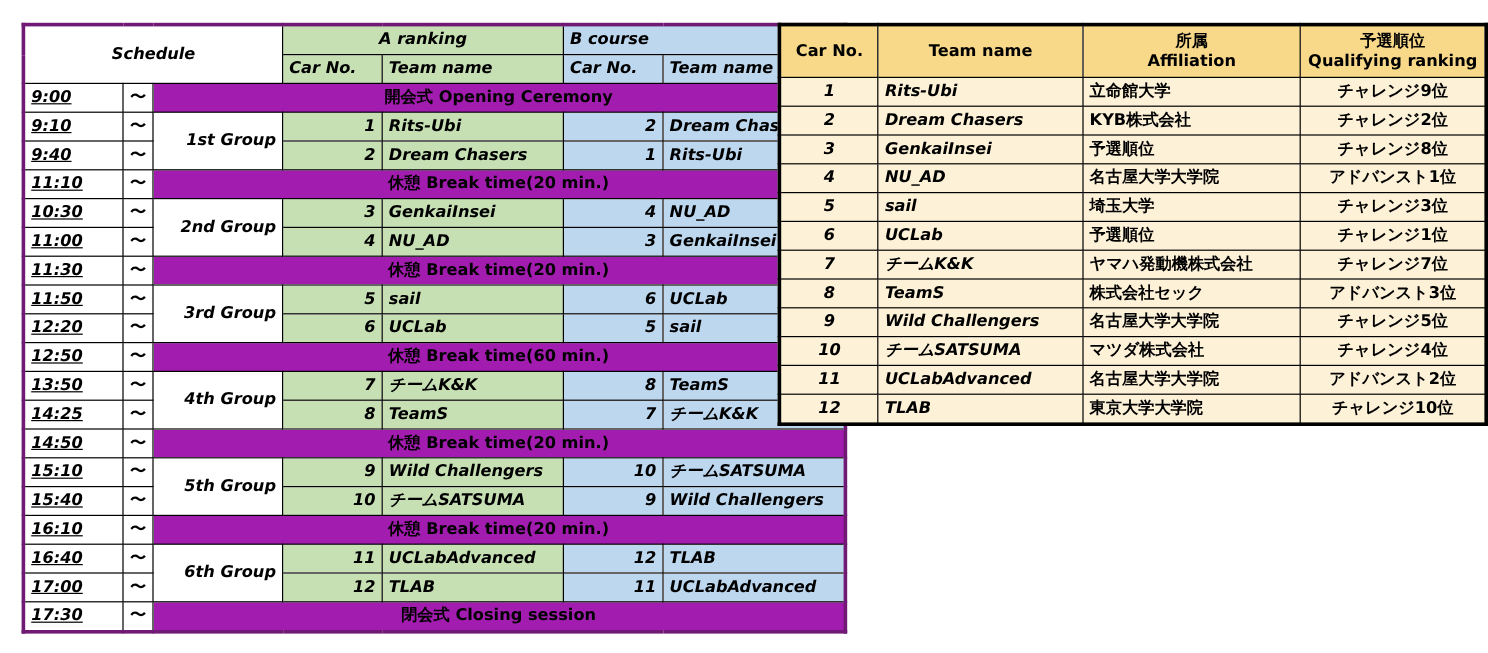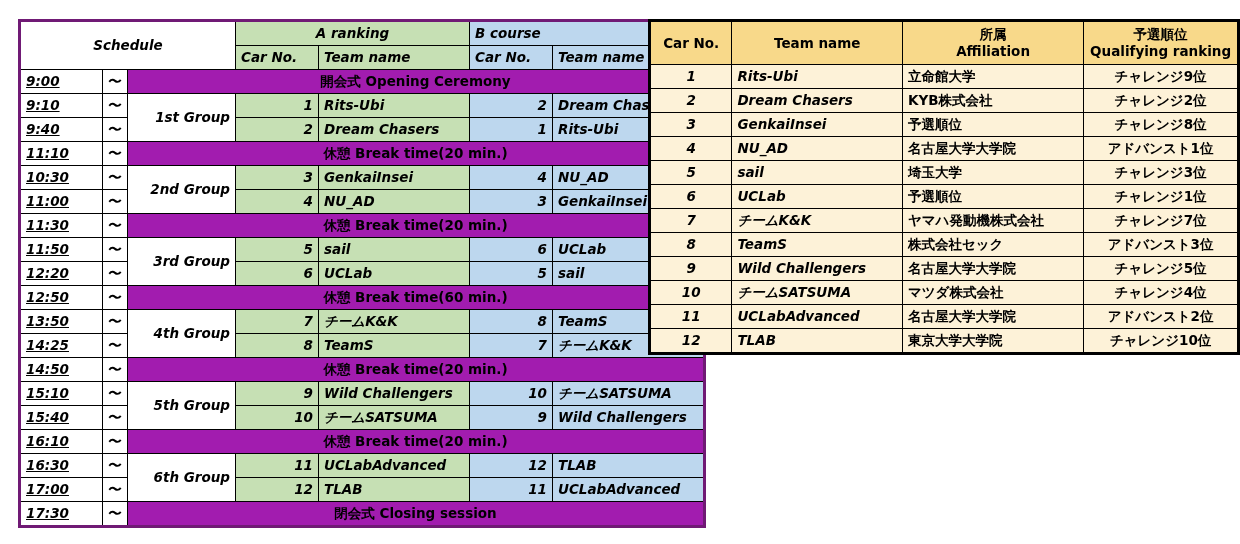--- a/index.html
+++ b/index.html
@@ -246,21 +246,21 @@
             <td class="col-team cell-a">チームSATSUMA</td>
             <td class="col-carno cell-b">9</td>
             <td class="col-team cell-b">Wild Challengers</td>
           </tr>
           <tr>
             <td class="col-time">16:10</td>
             <td class="col-tilde">〜</td>
             <td class="row-full" colspan="5">休憩 Break time(20 min.)</td>
           </tr>
           <tr>
-            <td class="col-time">16:30</td>
+            <td class="col-time">16:40</td>
             <td class="col-tilde">〜</td>
             <td class="col-group grp-cell" rowspan="2">6th Group</td>
             <td class="col-carno cell-a">11</td>
             <td class="col-team cell-a">UCLabAdvanced</td>
             <td class="col-carno cell-b">12</td>
             <td class="col-team cell-b">TLAB</td>
           </tr>
           <tr>
             <td class="col-time">17:00</td>
             <td class="col-tilde">〜</td>

